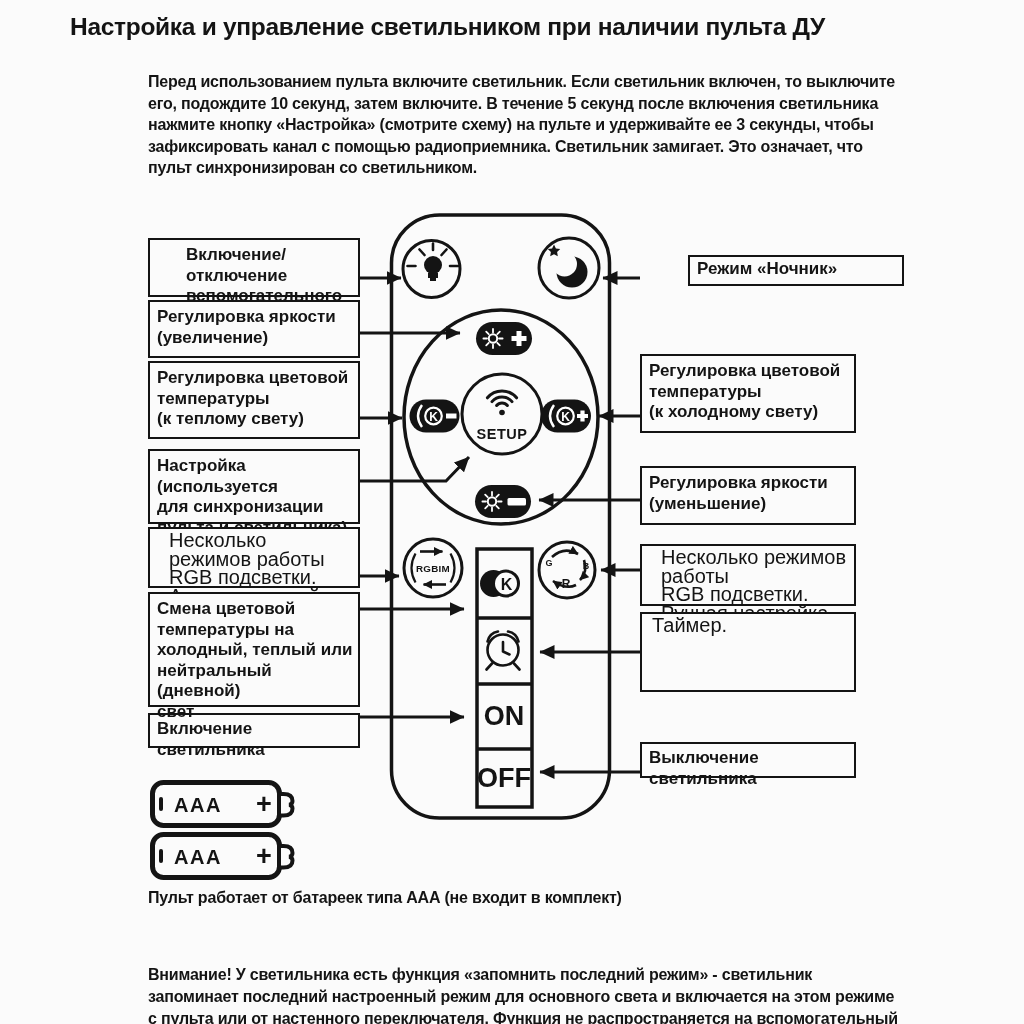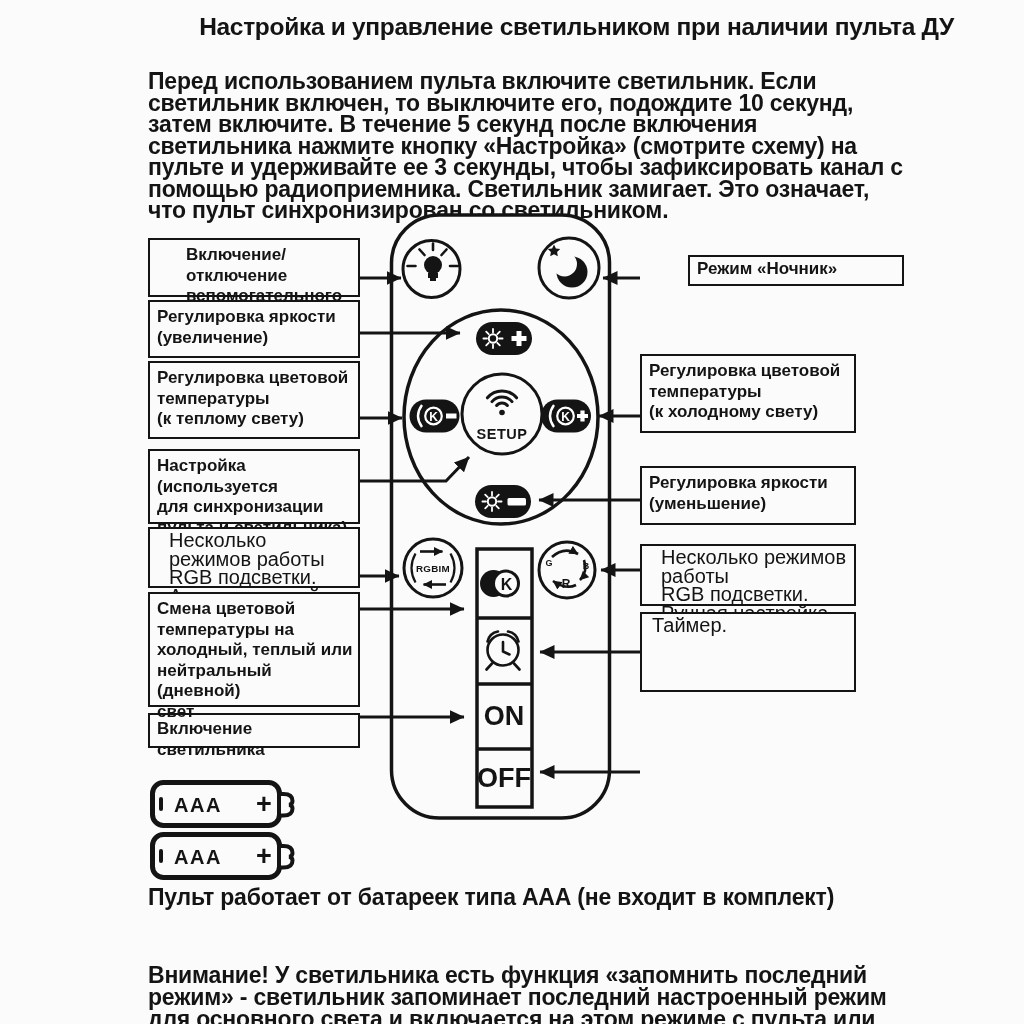--- a/index.html
+++ b/index.html
@@ -1,21 +1,21 @@
 <!DOCTYPE html>
 <html><head>
 <meta charset="utf-8">
 <style>
   html,body{margin:0;padding:0;background:#fff;}
   #canvas{position:relative;width:1024px;height:1024px;background:#fbfbfb;
           font-family:"Liberation Sans",sans-serif;color:#141414;overflow:hidden;}
-  .title{position:absolute;left:70px;right:70px;top:13px;text-align:right;
+  .title{position:absolute;left:70px;right:70px;top:13px;text-align:left;
          font-weight:bold;font-size:24.5px;letter-spacing:-0.3px;}
   .para{position:absolute;left:148px;width:755px;font-weight:bold;
-        font-size:23px;line-height:21.5px;letter-spacing:-0.2px;}
+        font-size:16px;line-height:21.5px;letter-spacing:-0.2px;}
   .co{position:absolute;left:148px;width:212px;border:2.5px solid #141414;
       background:#fbfbfb;font-weight:bold;font-size:17px;line-height:20.5px;
       padding:5px 5px 4px 7px;white-space:pre-line;box-sizing:border-box;}
   .co.r{left:640px;width:216px;}
   .co.light{font-weight:normal;font-size:20px;line-height:18.5px;padding:2px 4px 2px 19px;}
   svg{position:absolute;left:0;top:0;}
   svg text{font-family:"Liberation Sans",sans-serif;fill:#141414;}
   .wt{fill:#ffffff;font-weight:bold;}
   .bt{font-weight:bold;}
 </style>
@@ -50,20 +50,21 @@
   <div class="co r" style="top:255px;height:31px;padding-top:2px;margin-left:48px;">Режим «Ночник»</div>
   <div class="co r" style="top:354px;height:79px;">Регулировка цветовой
 температуры
 (к холодному свету)</div>
   <div class="co r" style="top:466px;height:59px;">Регулировка яркости
 (уменьшение)</div>
   <div class="co r light" style="top:544px;height:62px;">Несколько режимов работы
 RGB подсветки.
 Ручная настройка.</div>
   <div class="co r light" style="top:612px;height:80px;padding-left:10px;">Таймер.</div>
+  <div class="co r" style="top:742px;height:36px;padding-top:4px;">Выключение светильника</div>
 
   <div class="para" style="top:887px;width:760px;">Пульт работает от батареек типа ААА (не входит в комплект)</div>
   <div class="para" style="top:964px;line-height:22px;">Внимание! У светильника есть функция «запомнить последний режим» - светильник запоминает последний настроенный режим для основного света и включается на этом режиме с пульта или от настенного переключателя. Функция не распространяется на вспомогательный свет.</div>
 
   <svg width="1024" height="1024" viewBox="0 0 1024 1024">
     <defs>
       <marker id="ar" markerUnits="userSpaceOnUse" markerWidth="16" markerHeight="14" refX="14.5" refY="7" orient="auto">
           <path d="M0 0 L15 7 L0 14 Z" fill="#141414"></path>
         </marker>
       <marker id="ars" markerUnits="userSpaceOnUse" markerWidth="10" markerHeight="9" refX="8.5" refY="4.5" orient="auto">

